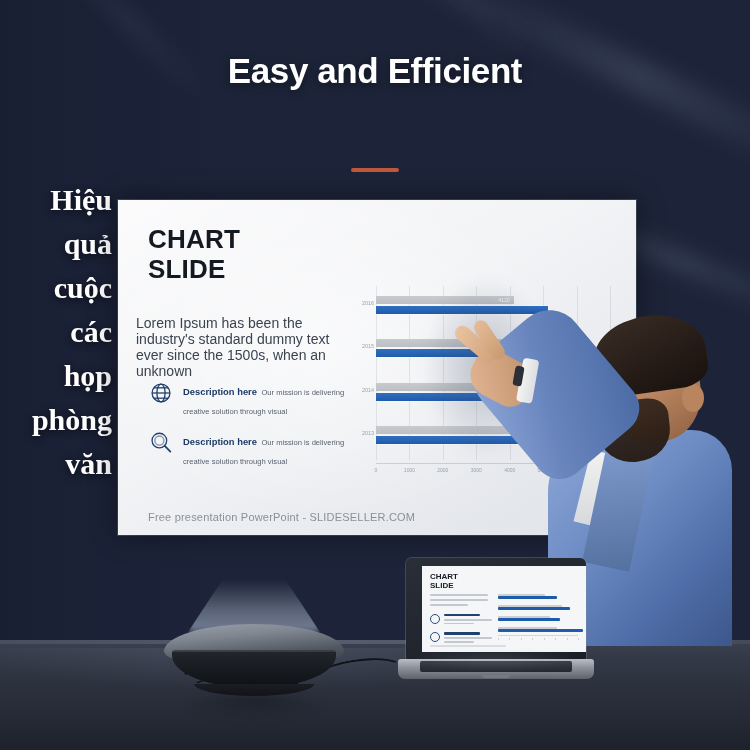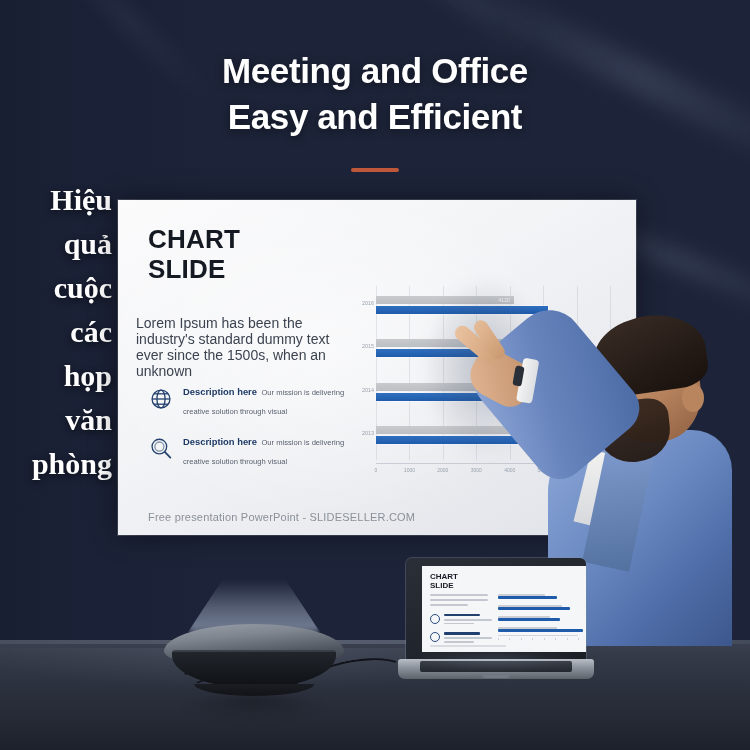--- a/index.html
+++ b/index.html
@@ -90,21 +90,21 @@
     letter-spacing:0.2px;
   }
   .slide-title span{display:block;}
 
   .slide-para{
     position:absolute;left:18px;top:115px;width:195px;
     font-size:14px;line-height:16px;color:#3b4350;
   }
 
   .desc-list{position:absolute;left:30px;top:180px;width:215px;}
-  .desc-item{display:flex;align-items:center;margin-bottom:12px;}
+  .desc-item{display:flex;align-items:flex-start;margin-bottom:12px;}
   .desc-icon{width:26px;height:26px;flex:0 0 26px;margin-right:9px;color:#23406e;}
   .desc-icon svg{display:block;width:26px;height:26px;}
   .desc-body{padding-top:1px;}
   .desc-head{font-size:9.4px;font-weight:bold;color:#1d3a66;line-height:13px;margin-bottom:3px;}
   .desc-sub{font-size:7.6px;line-height:12.5px;color:#5a6271;}
 
   .slide-footer{
     position:absolute;left:30px;bottom:12px;
     font-size:11px;color:#8a9099;letter-spacing:.2px;
   }
@@ -298,33 +298,32 @@
   <div class="wall-streak streak-a"></div>
   <div class="wall-streak streak-b"></div>
   <div class="wall-streak streak-c"></div>
   <div class="wall-streak streak-d"></div>
 
   <div class="table-top"></div>
   <div class="table-edge"></div>
   <div class="table-sheen"></div>
 
   <div class="headline">
-    <span class="l1">Meeting and Office</span>
     <span class="l2">Easy and Efficient</span>
   </div>
   <div class="rule"></div>
 
   <div class="vn-panel">
     <span>Hiệu</span>
     <span>quả</span>
     <span>cuộc</span>
     <span>các</span>
     <span>họp</span>
+    <span>phòng</span>
     <span>văn</span>
-    <span>phòng</span>
   </div>
 
   <div class="screen">
     <div class="screen-glow"></div>
 
     <div class="slide-title">
       <span>CHART</span>
       <span>SLIDE</span>
     </div>
 

